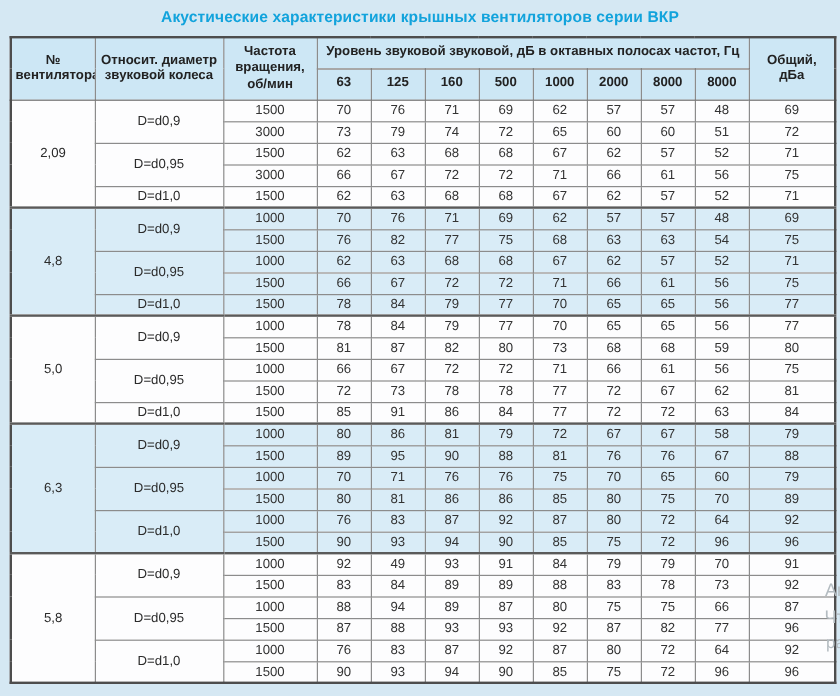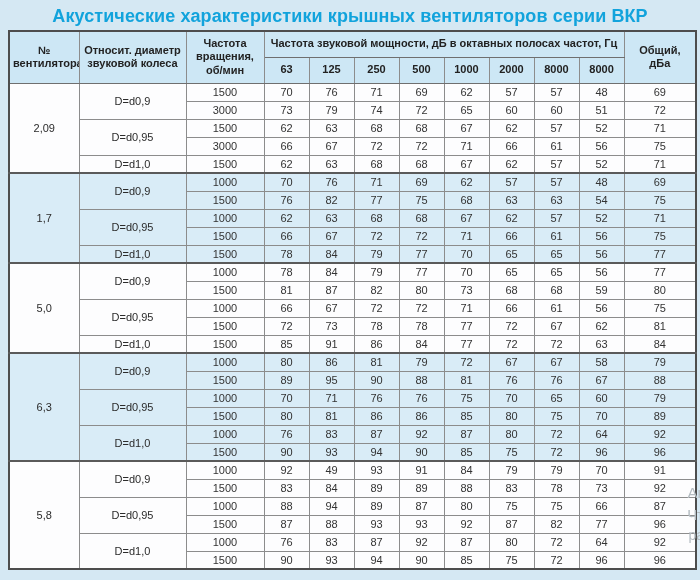--- a/index.html
+++ b/index.html
@@ -6,21 +6,21 @@
   html, body { width: 700px; height: 580px; overflow: hidden; }
   body {
     font-family: "Liberation Sans", sans-serif;
     background: #d5e8f3;
     position: relative;
   }
   .page-title {
     position: absolute;
     top: 6px; left: 0; width: 100%;
     text-align: center;
-    font-size: 18px;
+    font-size: 13px;
     font-weight: bold;
     color: #12a3dc;
     letter-spacing: 0.1px;
   }
   table.acoustic {
     position: absolute;
     left: 8px; top: 30px;
     width: 687px;
     border-collapse: collapse;
     table-layout: fixed;
@@ -92,27 +92,27 @@
       <col class="c-band">
       <col class="c-band">
       <col class="c-band">
     <col class="c-total">
   </colgroup>
   <thead>
     <tr class="h1">
       <th rowspan="2">№ вентилятора</th>
       <th rowspan="2">Относит. диаметр звуковой колеса</th>
       <th rowspan="2">Частота вращения, об/мин</th>
-      <th colspan="8">Частота звуковой мощности, дБ в октавных полосах частот, Гц</th>
+      <th colspan="8">Уровень звуковой звуковой, дБ в октавных полосах частот, Гц</th>
       <th rowspan="2">Общий, дБа</th>
     </tr>
     <tr class="h2">
         <th>63</th>
         <th>125</th>
-        <th>250</th>
+        <th>160</th>
         <th>500</th>
         <th>1000</th>
         <th>2000</th>
         <th>8000</th>
         <th>8000</th>
       </tr>
   </thead>
   <tbody>
       <tr>
         <td class="fan-cell" rowspan="5">2,09</td>
@@ -172,21 +172,21 @@
         <td>63</td>
         <td>68</td>
         <td>68</td>
         <td>67</td>
         <td>62</td>
         <td>57</td>
         <td>52</td>
         <td>71</td>
       </tr>
       <tr class="shaded section-start">
-        <td class="fan-cell" rowspan="5">1,7</td>
+        <td class="fan-cell" rowspan="5">4,8</td>
         <td class="diam-cell" rowspan="2">D=d0,9</td>
         <td>1000</td>
         <td>70</td>
         <td>76</td>
         <td>71</td>
         <td>69</td>
         <td>62</td>
         <td>57</td>
         <td>57</td>
         <td>48</td>

